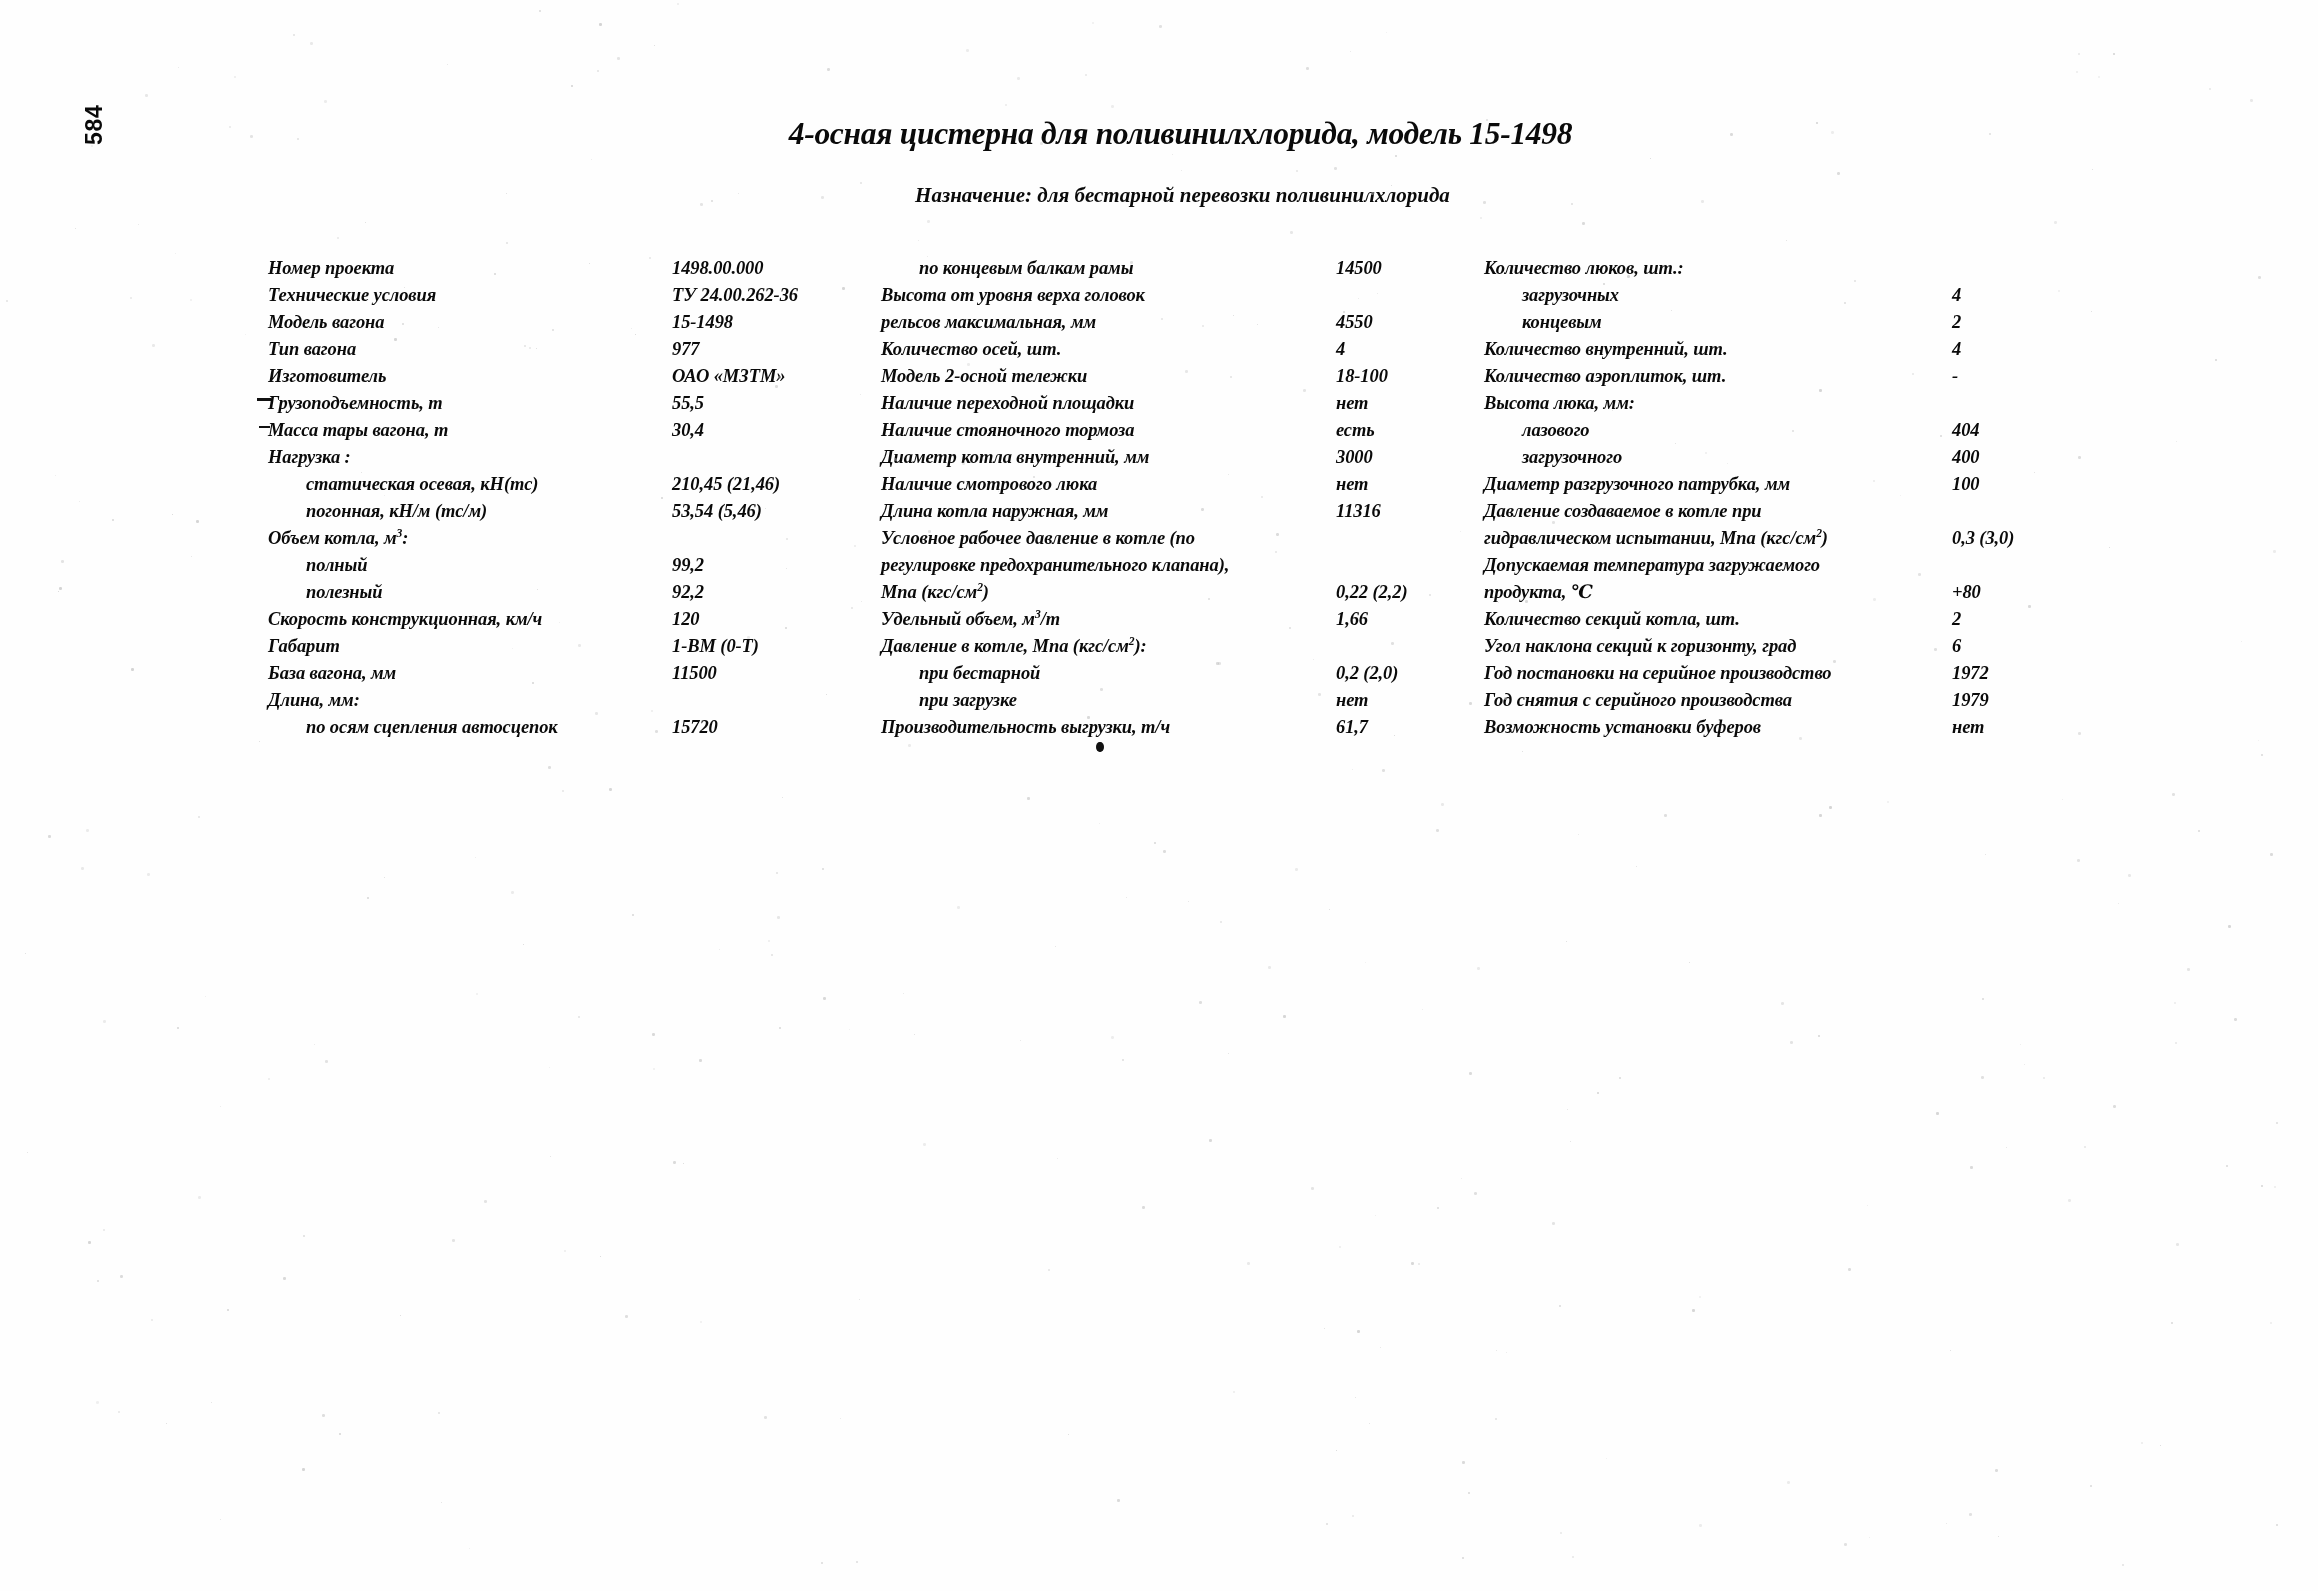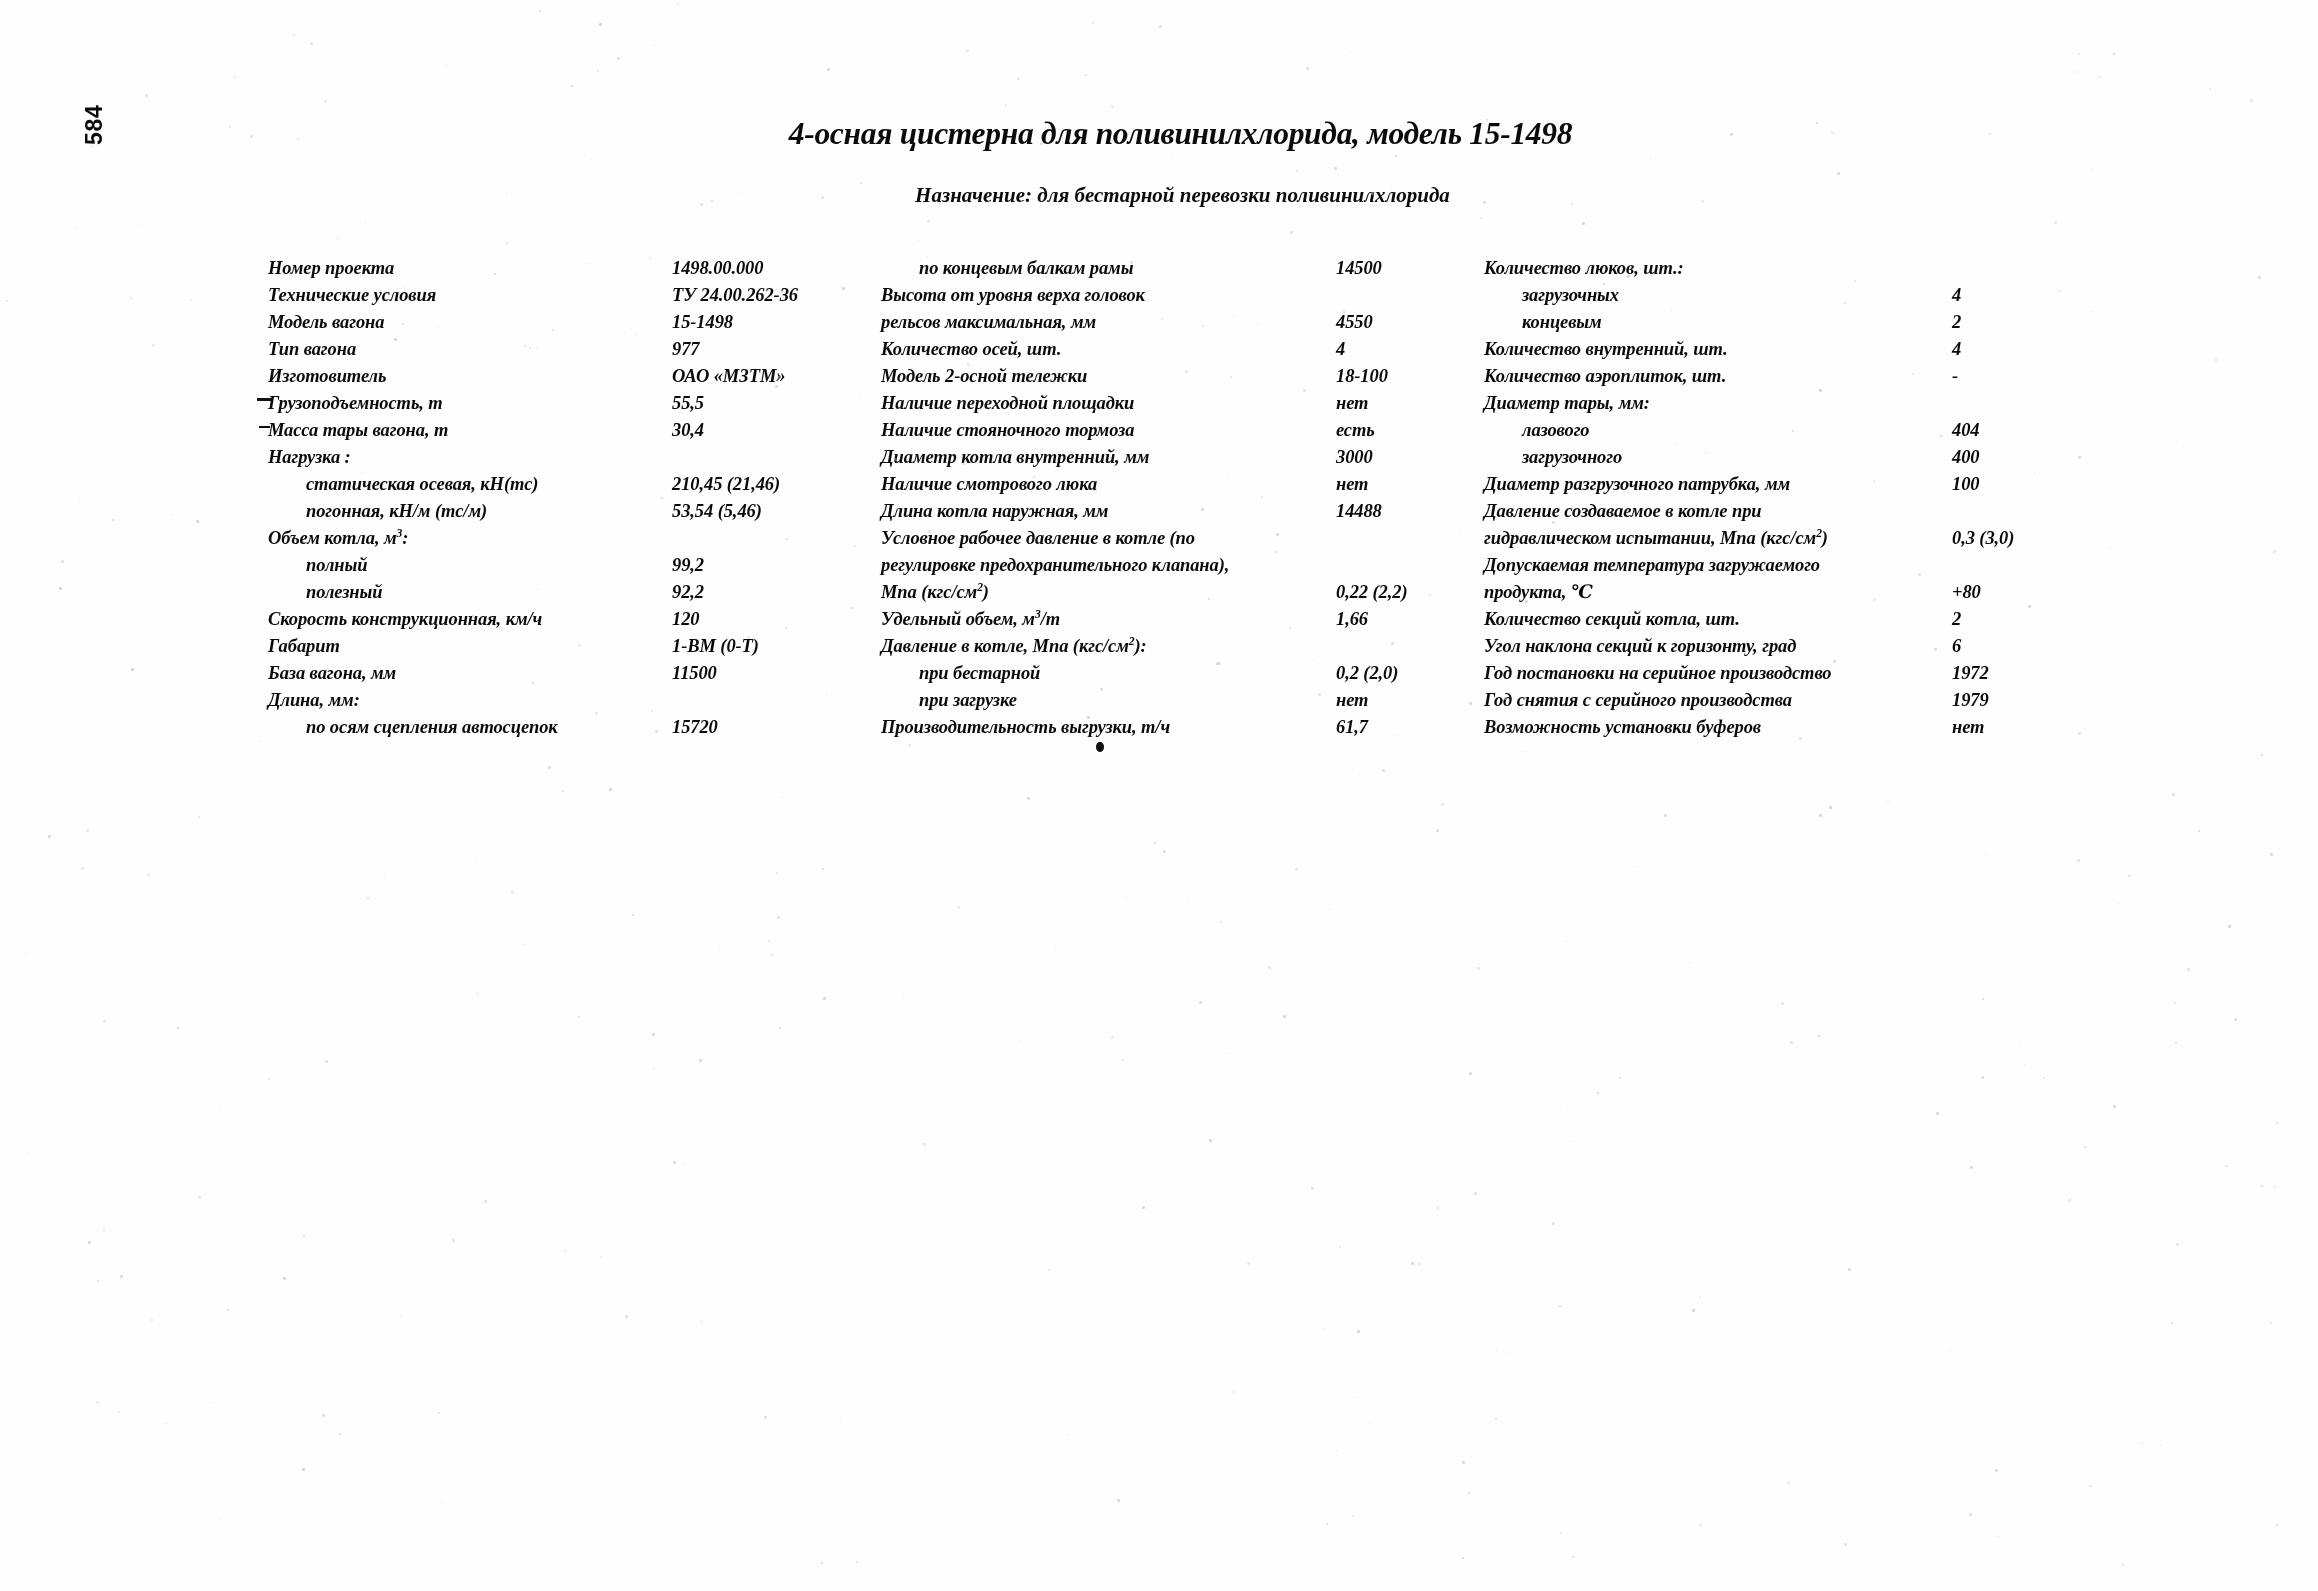--- a/index.html
+++ b/index.html
@@ -191,38 +191,38 @@
   <div id="vals2">
       <div class="r">14500</div>
       <div class="r blank">·</div>
       <div class="r">4550</div>
       <div class="r">4</div>
       <div class="r">18-100</div>
       <div class="r">нет</div>
       <div class="r">есть</div>
       <div class="r">3000</div>
       <div class="r">нет</div>
-      <div class="r">14488</div>
+      <div class="r">11316</div>
       <div class="r blank">·</div>
       <div class="r blank">·</div>
       <div class="r">0,22 (2,2)</div>
       <div class="r">1,66</div>
       <div class="r blank">·</div>
       <div class="r">0,2 (2,0)</div>
       <div class="r">нет</div>
       <div class="r">61,7</div>
     </div>
 
   <div class="colblock" id="col3">
       <div class="r">Количество люков, шт.:</div>
       <div class="r ind">загрузочных</div>
       <div class="r ind">концевым</div>
       <div class="r">Количество внутренний, шт.</div>
       <div class="r">Количество аэроплиток, шт.</div>
-      <div class="r">Диаметр тары, мм:</div>
+      <div class="r">Высота люка, мм:</div>
       <div class="r ind">лазового</div>
       <div class="r ind">загрузочного</div>
       <div class="r">Диаметр разгрузочного патрубка, мм</div>
       <div class="r">Давление создаваемое в котле при</div>
       <div class="r">гидравлическом испытании, Мпа (кгс/см<span class="sup">2</span>)</div>
       <div class="r">Допускаемая температура загружаемого</div>
       <div class="r">продукта, ℃</div>
       <div class="r">Количество секций котла, шт.</div>
       <div class="r">Угол наклона секций к горизонту, град</div>
       <div class="r">Год постановки на серийное производство</div>

